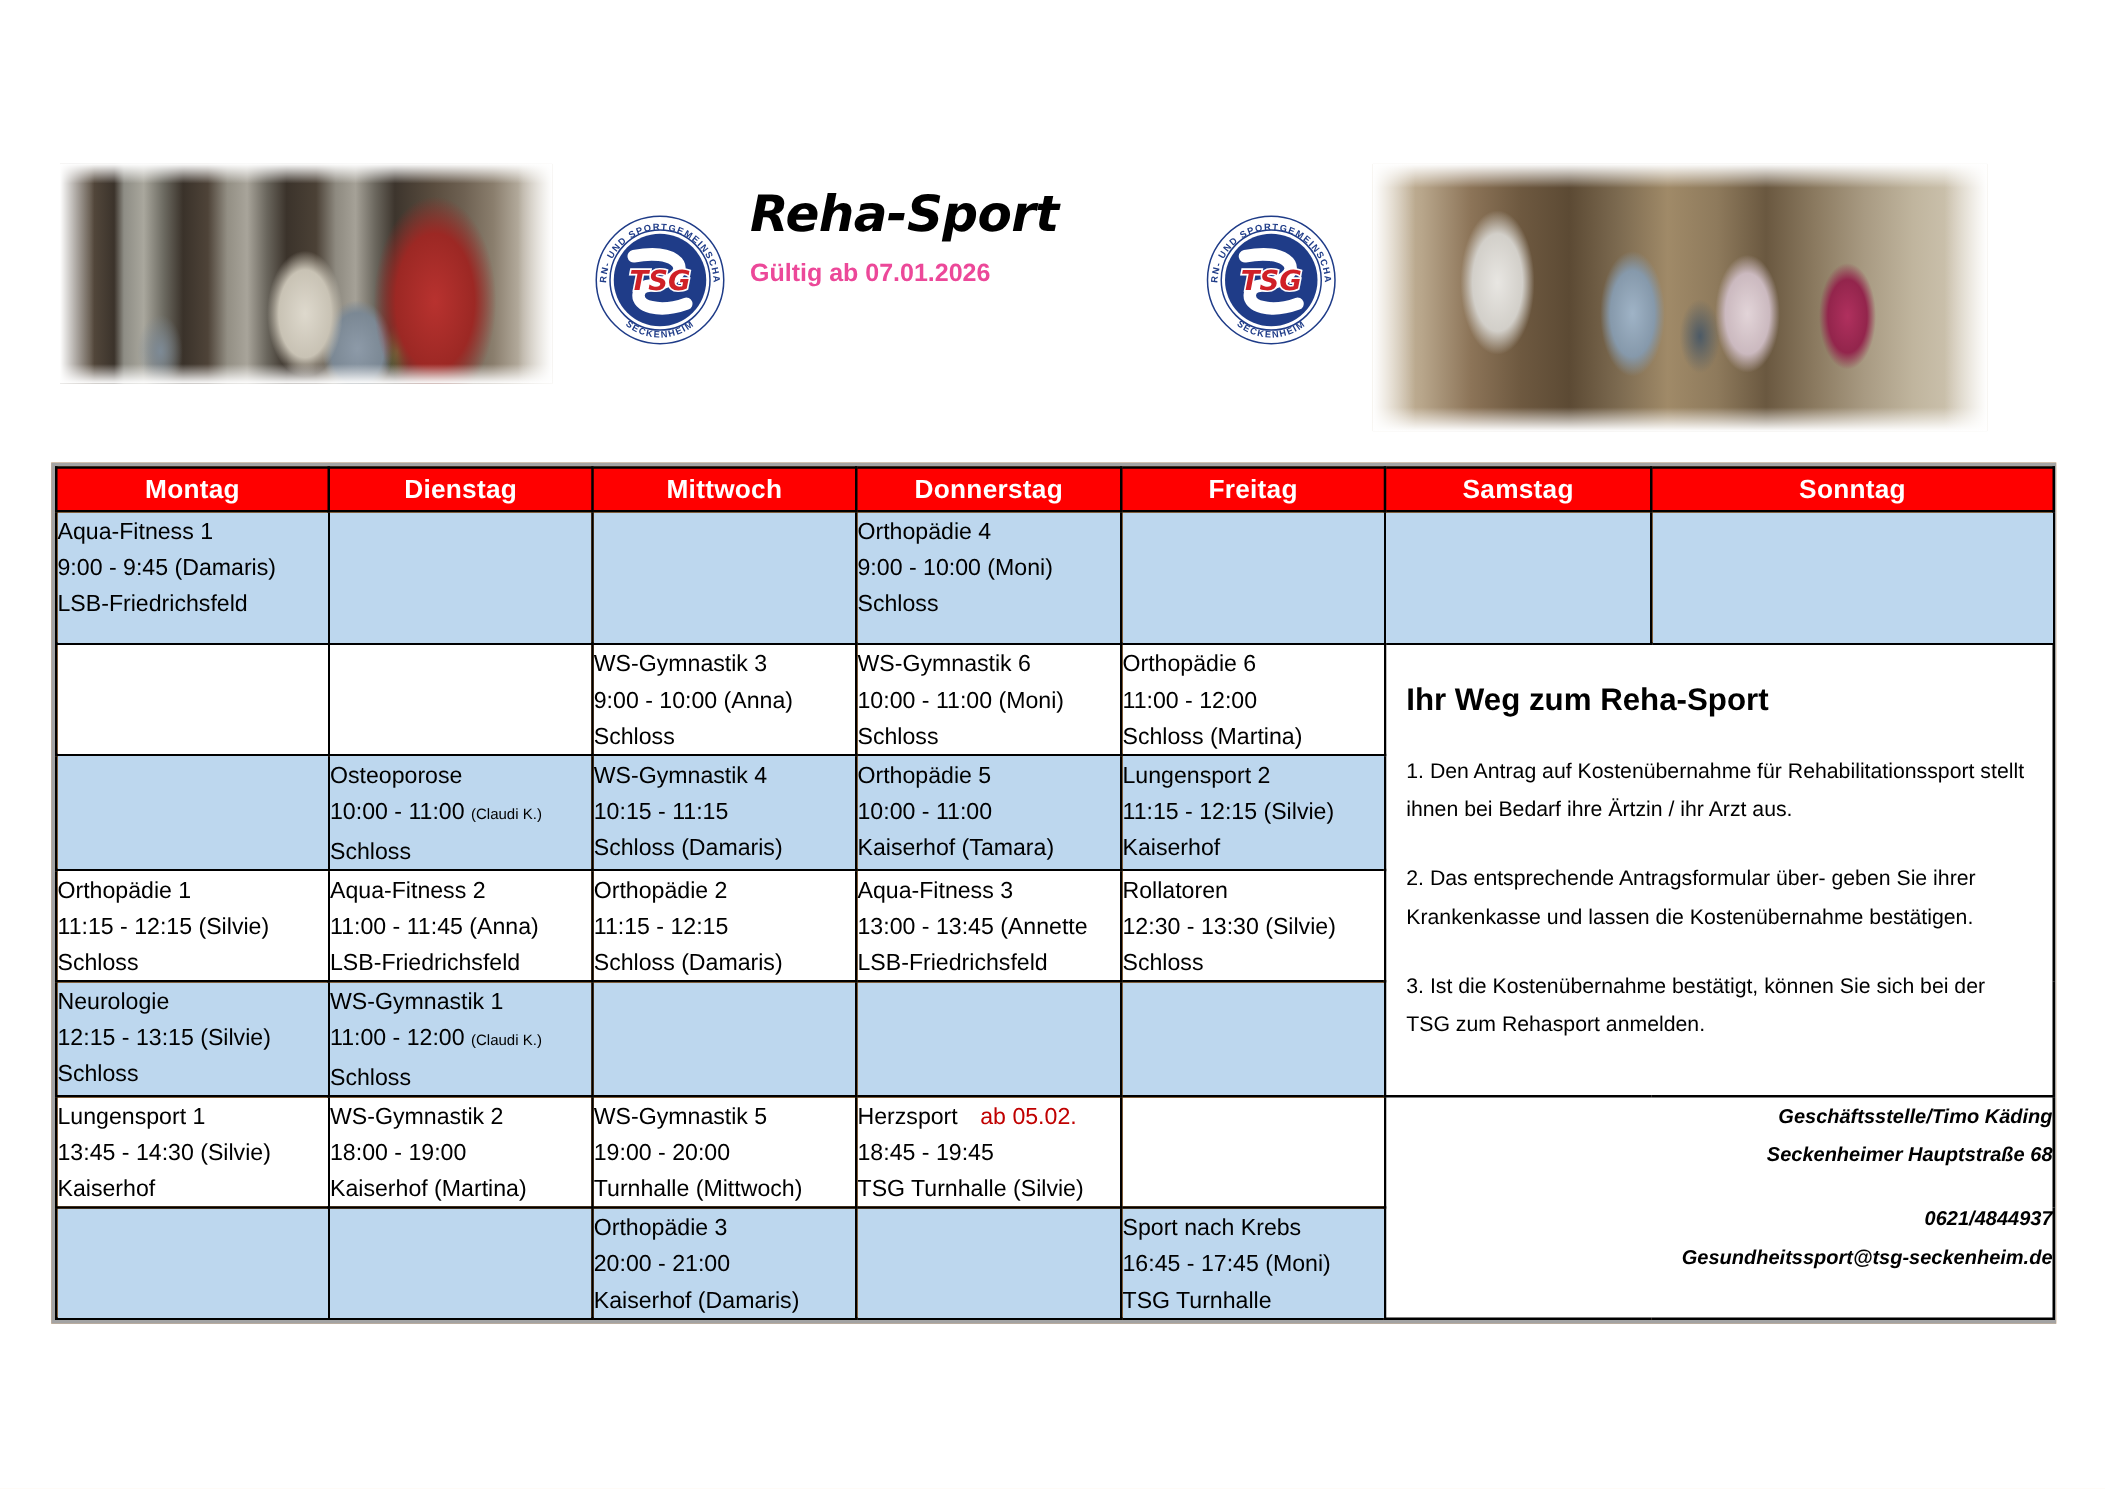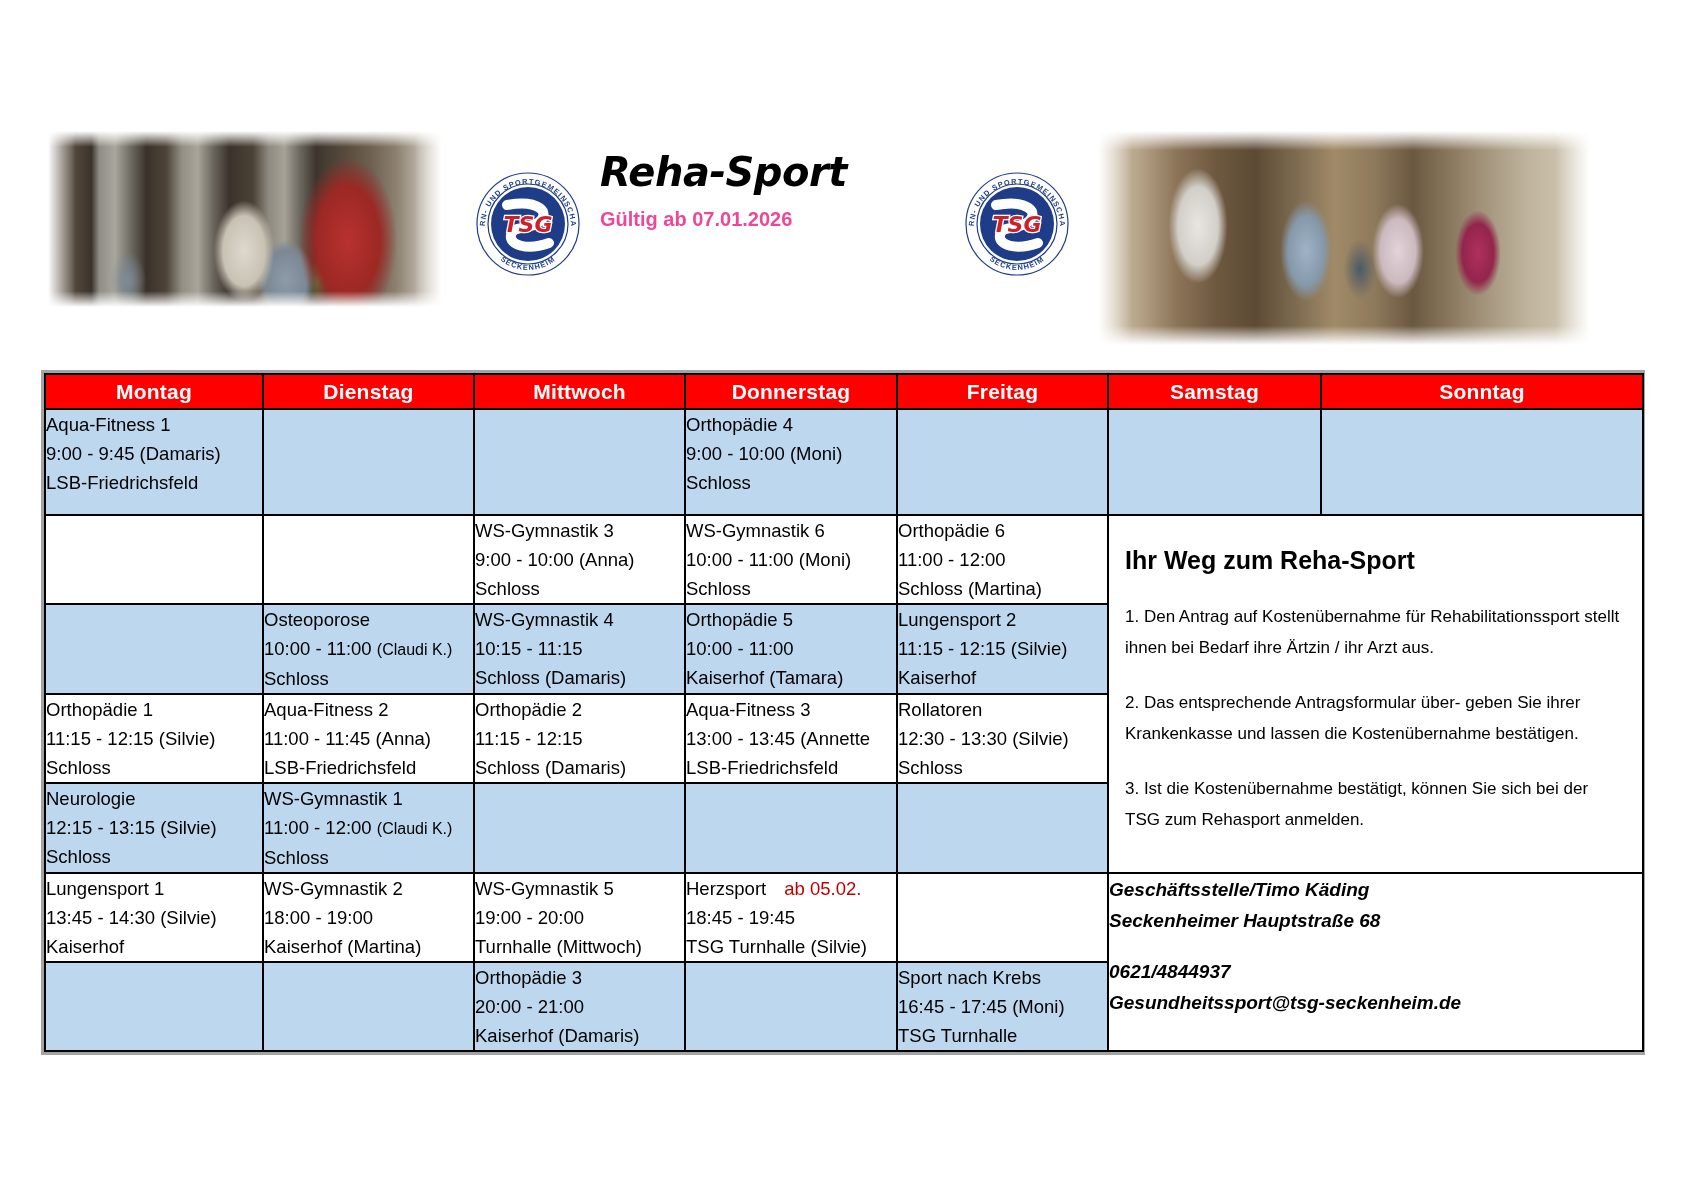--- a/index.html
+++ b/index.html
@@ -159,21 +159,21 @@
     padding: 3px 0 0 4px;
     font-size: 18.5px;
     line-height: 29px;
     white-space: nowrap;
     overflow: visible;
     position: relative;
   }
   td.cell.blue  { background: #BDD7EE; }
   td.cell.white { background: #FFFFFF; }
   td.cell .ln { display: block; }
-  td.cell .sm { font-size: 16px; }
+  td.cell .sm { font-size: 12px; }
   td.cell .red { color: #C00000; }
   td.cell .gap { display: inline-block; width: 18px; }
 
   
   tr.r0 td.cell { height: 106px; }
 
   
   td.info {
     background: #ffffff;
     padding: 0;
@@ -193,24 +193,24 @@
     margin-top: 26px;
     font-size: 17px;
     line-height: 31px;
   }
   .info-steps p { margin: 0 0 24px 0; }
   .info-steps p:last-child { margin-bottom: 0; }
 
   td.contact {
     background: #ffffff;
     padding: 12px 10px 12px 10px;
-    text-align: left;
+    text-align: right;
     font-style: italic;
     font-weight: bold;
-    font-size: 19px;
+    font-size: 16px;
     line-height: 31px;
     vertical-align: top;
   }
   .contact-gap { height: 20px; }
 </style>
 </head>
 <body>
 
 <div class="header-band">
 

